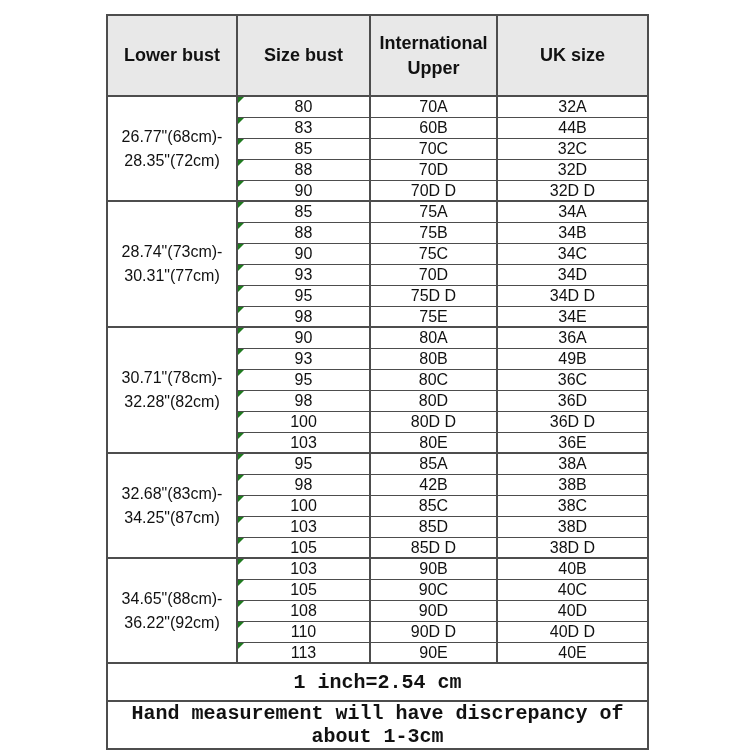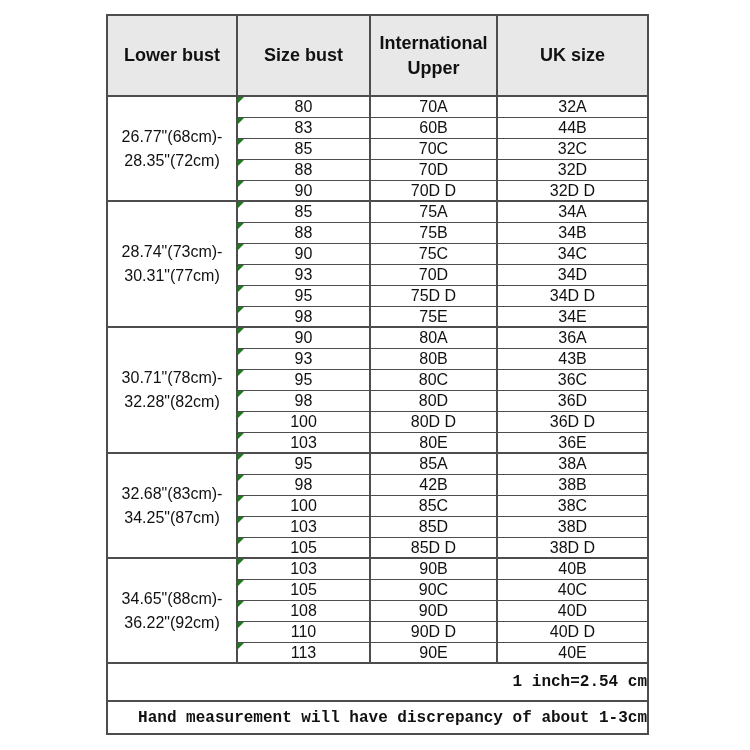--- a/index.html
+++ b/index.html
@@ -41,23 +41,22 @@
   }
   tr.group-start td { border-top-width:2px; }
   .tri {
     position:absolute; top:0; left:0; display:block;
     width:0; height:0;
     border-top:6px solid var(--tri-c,#1f7a1f);
     border-right:6px solid transparent;
   }
   tfoot td {
     font-family:"Liberation Mono", monospace;
-    font-weight:bold; font-size:16px;
+    font-weight:bold; font-size:20px;
     border-top-width:2px;
-    text-align:right;
   }
   tfoot tr.footnote-1 td { height:38px; }
   tfoot tr.footnote-2 td { height:33px; }
 </style>
 </head>
 <body>
 
 <table class="size-chart">
   <colgroup>
     <col style="width:130px">
@@ -133,21 +132,21 @@
       </tr>
       <tr class="group-start">
         <td rowspan="6" class="lower-cell">30.71"(78cm)-<br>32.28"(82cm)</td>
         <td><i class="tri"></i>90</td>
         <td>80A</td>
         <td>36A</td>
       </tr>
       <tr>
         <td><i class="tri"></i>93</td>
         <td>80B</td>
-        <td>43B</td>
+        <td>49B</td>
       </tr>
       <tr>
         <td><i class="tri"></i>95</td>
         <td>80C</td>
         <td>36C</td>
       </tr>
       <tr>
         <td><i class="tri"></i>98</td>
         <td>80D</td>
         <td>36D</td>

